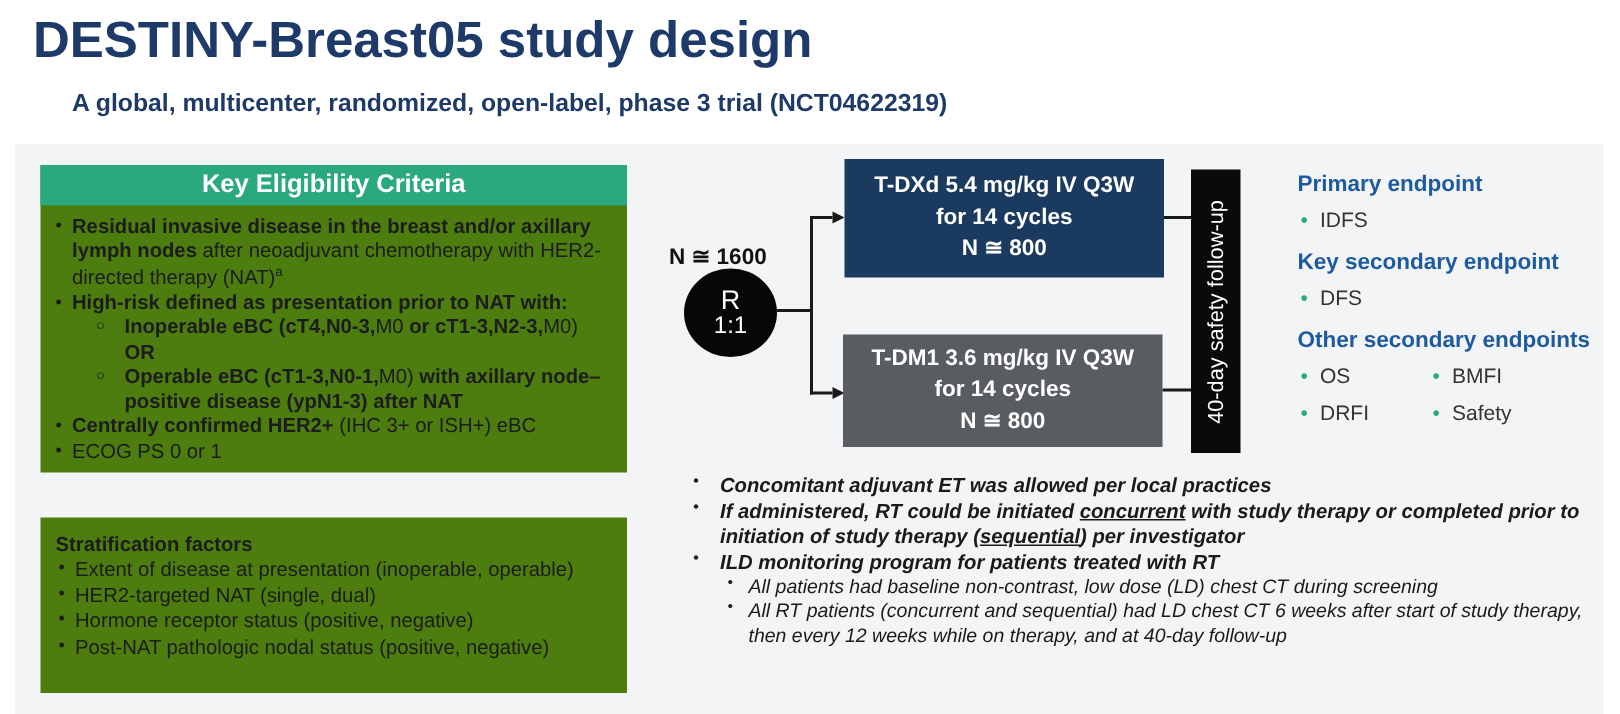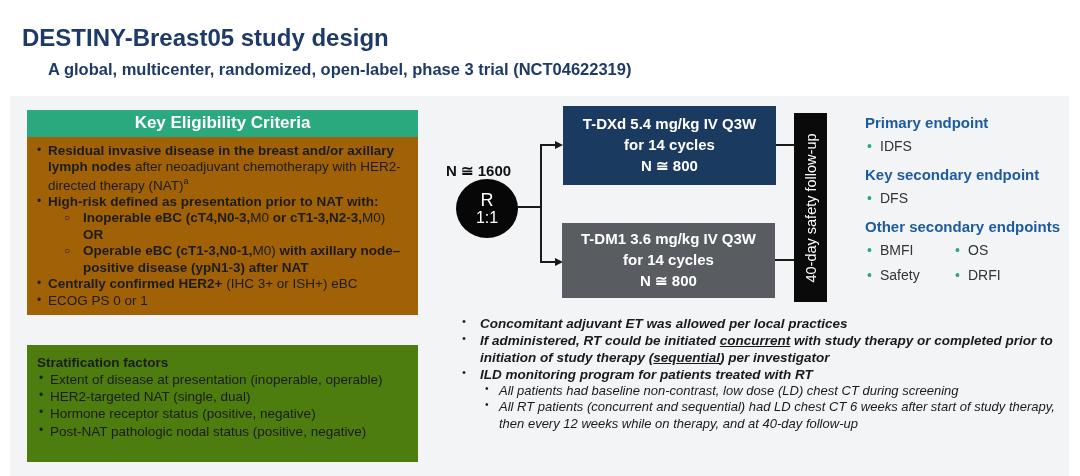--- a/index.html
+++ b/index.html
@@ -1,25 +1,25 @@
 <!DOCTYPE html>
 <html><head>
 <meta charset="utf-8">
 <style>
   * { margin: 0; padding: 0; box-sizing: border-box; }
   body { font-family: "Liberation Sans", sans-serif; background: #ffffff; }
   .slide { position: relative; width: 1080px; height: 476px; background: #ffffff; overflow: hidden; }
 
-  .title { position: absolute; left: 22px; top: 8px; font-size: 24px; font-weight: bold; color: #1e3a68; letter-spacing: 0; margin-top: 16px; }
+  .title { position: absolute; left: 22px; top: 8px; font-size: 34px; font-weight: bold; color: #1e3a68; letter-spacing: 0; }
   .subtitle { position: absolute; left: 24px; top: 60px; font-size: 16.5px; font-weight: bold; color: #1e3a68; margin-left: 24px; }
 
   .content-bg { position: absolute; left: 10px; top: 96px; width: 1059px; height: 380px; background: #f3f4f6; }
 
   
-  .elig-panel { position: absolute; left: 27px; top: 110px; width: 391px; height: 205px; background: #a16207; }
+  .elig-panel { position: absolute; left: 27px; top: 110px; width: 391px; height: 205px; background: #4d7c0f; }
   .elig-header { background: #2aa87e; color: #ffffff; font-size: 17px; font-weight: bold; text-align: center; padding: 3px 0 4px; }
   .elig-body { padding: 6px 8px 6px 8px; font-size: 13.5px; color: #1c1c1c; line-height: 1.22; }
   .elig-body ul { list-style: none; }
   .elig-body li { position: relative; }
   .elig-body li.lvl1 { padding-left: 13px; }
   .elig-body li.lvl1::before { content: "\2022"; position: absolute; left: 2px; font-size: 12px; }
   .elig-body li.lvl2 { padding-left: 48px; }
   .elig-body li.lvl2::before { content: "\25CB"; position: absolute; left: 29px; font-size: 10px; top: 2px; }
   sup { font-size: 9px; }
   .b { font-weight: bold; }
@@ -135,26 +135,26 @@
     <ul>
       <li>IDFS</li>
     </ul>
     <div class="ep-heading">Key secondary endpoint</div>
     <ul>
       <li>DFS</li>
     </ul>
     <div class="ep-heading">Other secondary endpoints</div>
     <div class="ep-cols">
       <ul>
+        <li>OS</li>
+        <li>DRFI</li>
+      </ul>
+      <ul>
         <li>BMFI</li>
         <li>Safety</li>
-      </ul>
-      <ul>
-        <li>OS</li>
-        <li>DRFI</li>
       </ul>
     </div>
   </div>
 
   <div class="notes">
     <ul>
       <li><span class="b">Concomitant adjuvant ET was allowed per local practices</span></li>
       <li><span class="b">If administered, RT could be initiated </span><span class="b u">concurrent</span><span class="b"> with study therapy or completed prior to initiation of study therapy (</span><span class="b u">sequential</span><span class="b">) per investigator</span></li>
       <li><span class="b">ILD monitoring program for patients treated with RT</span></li>
     </ul>

